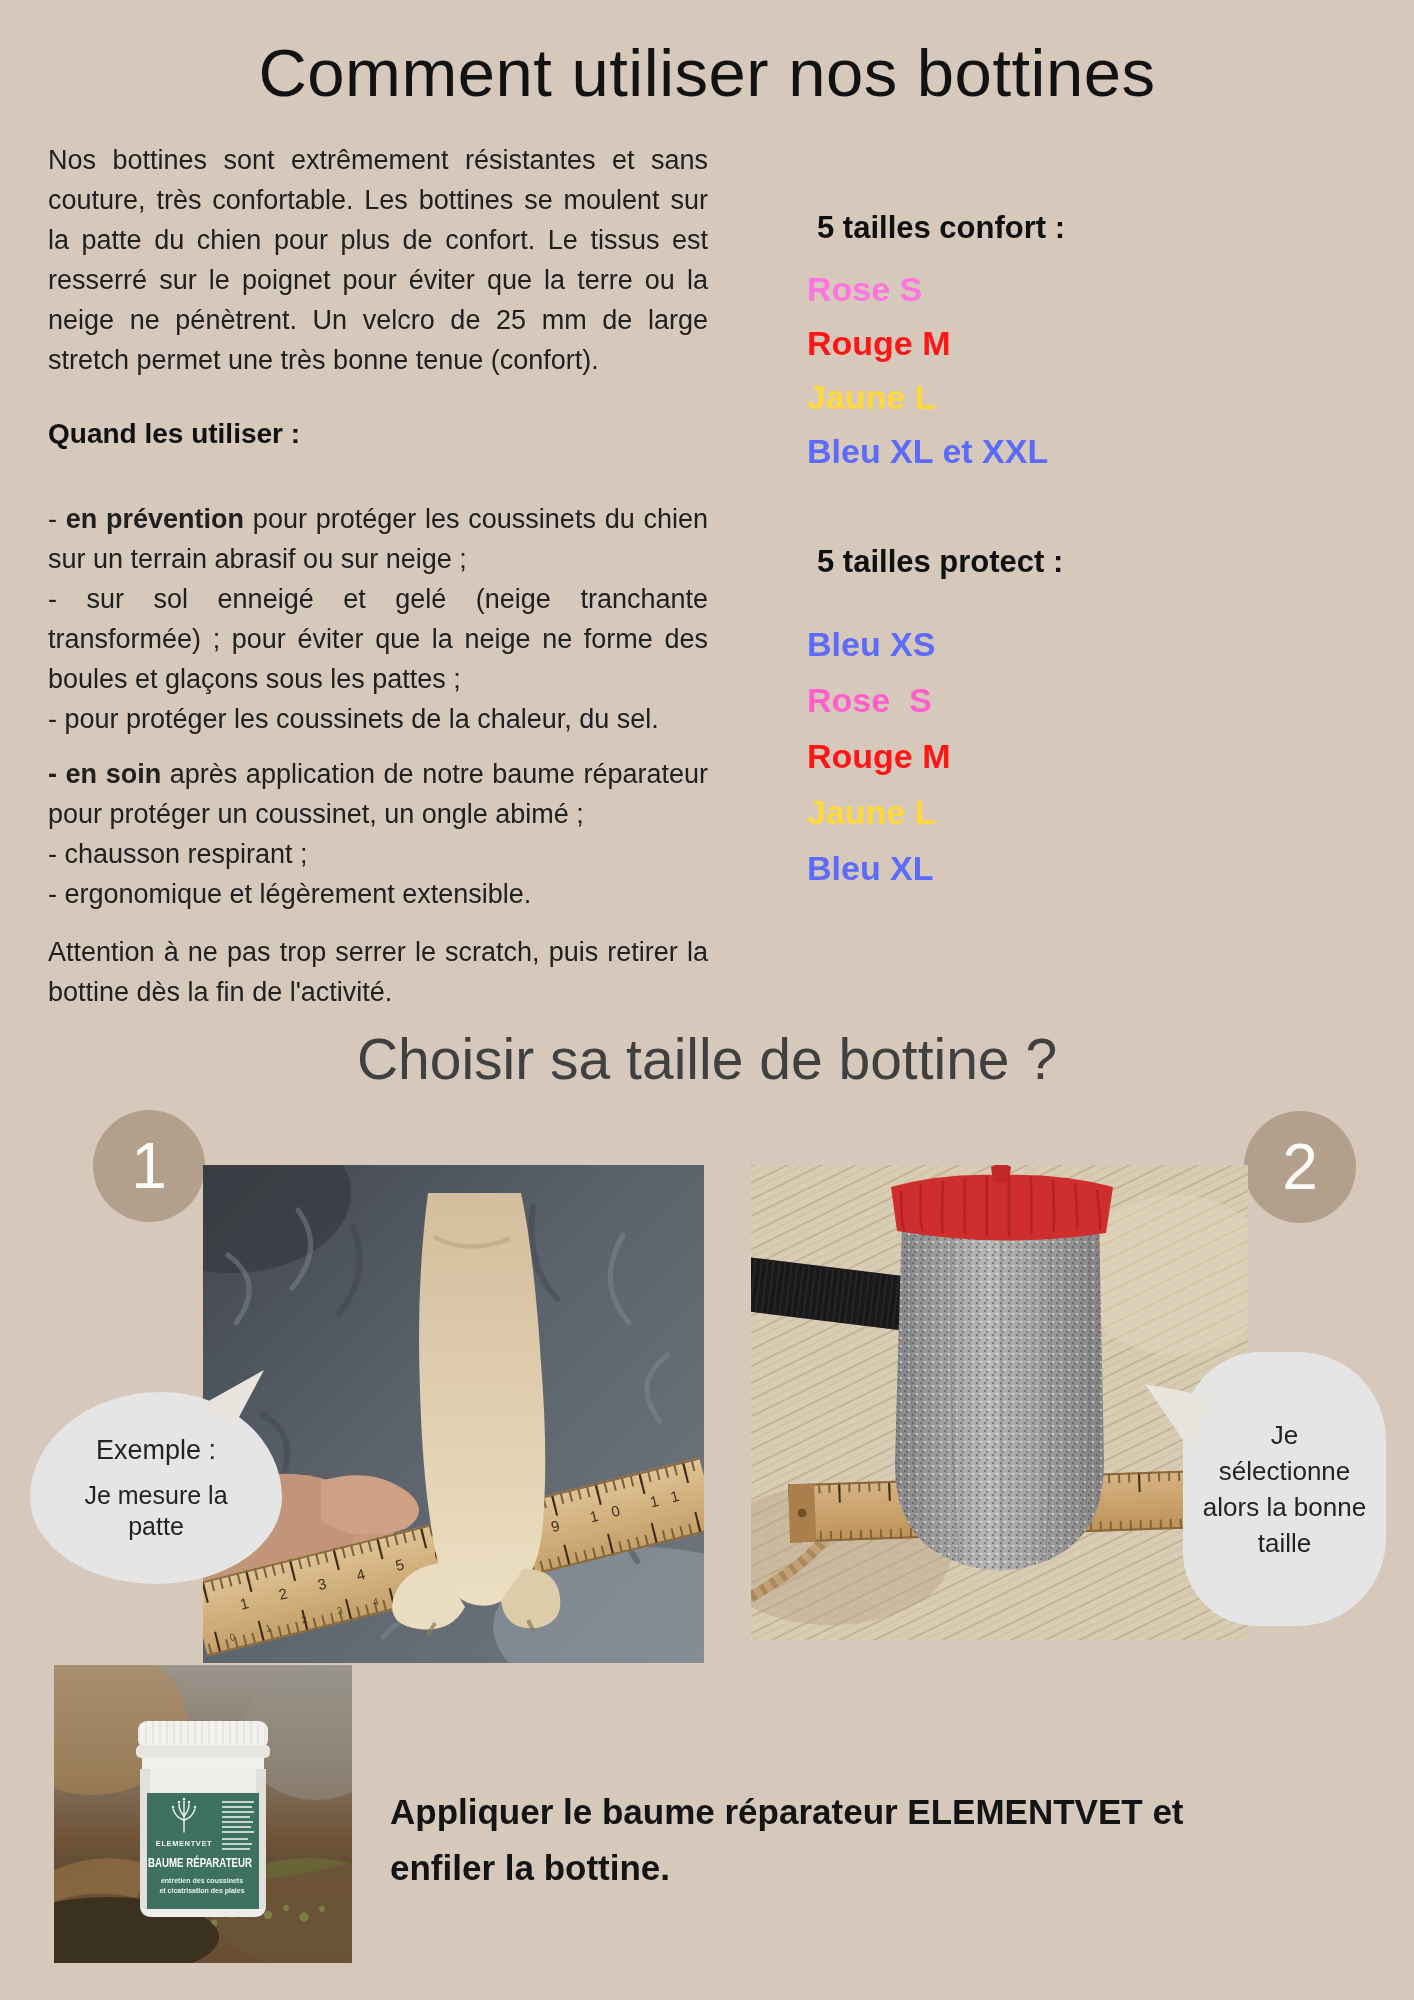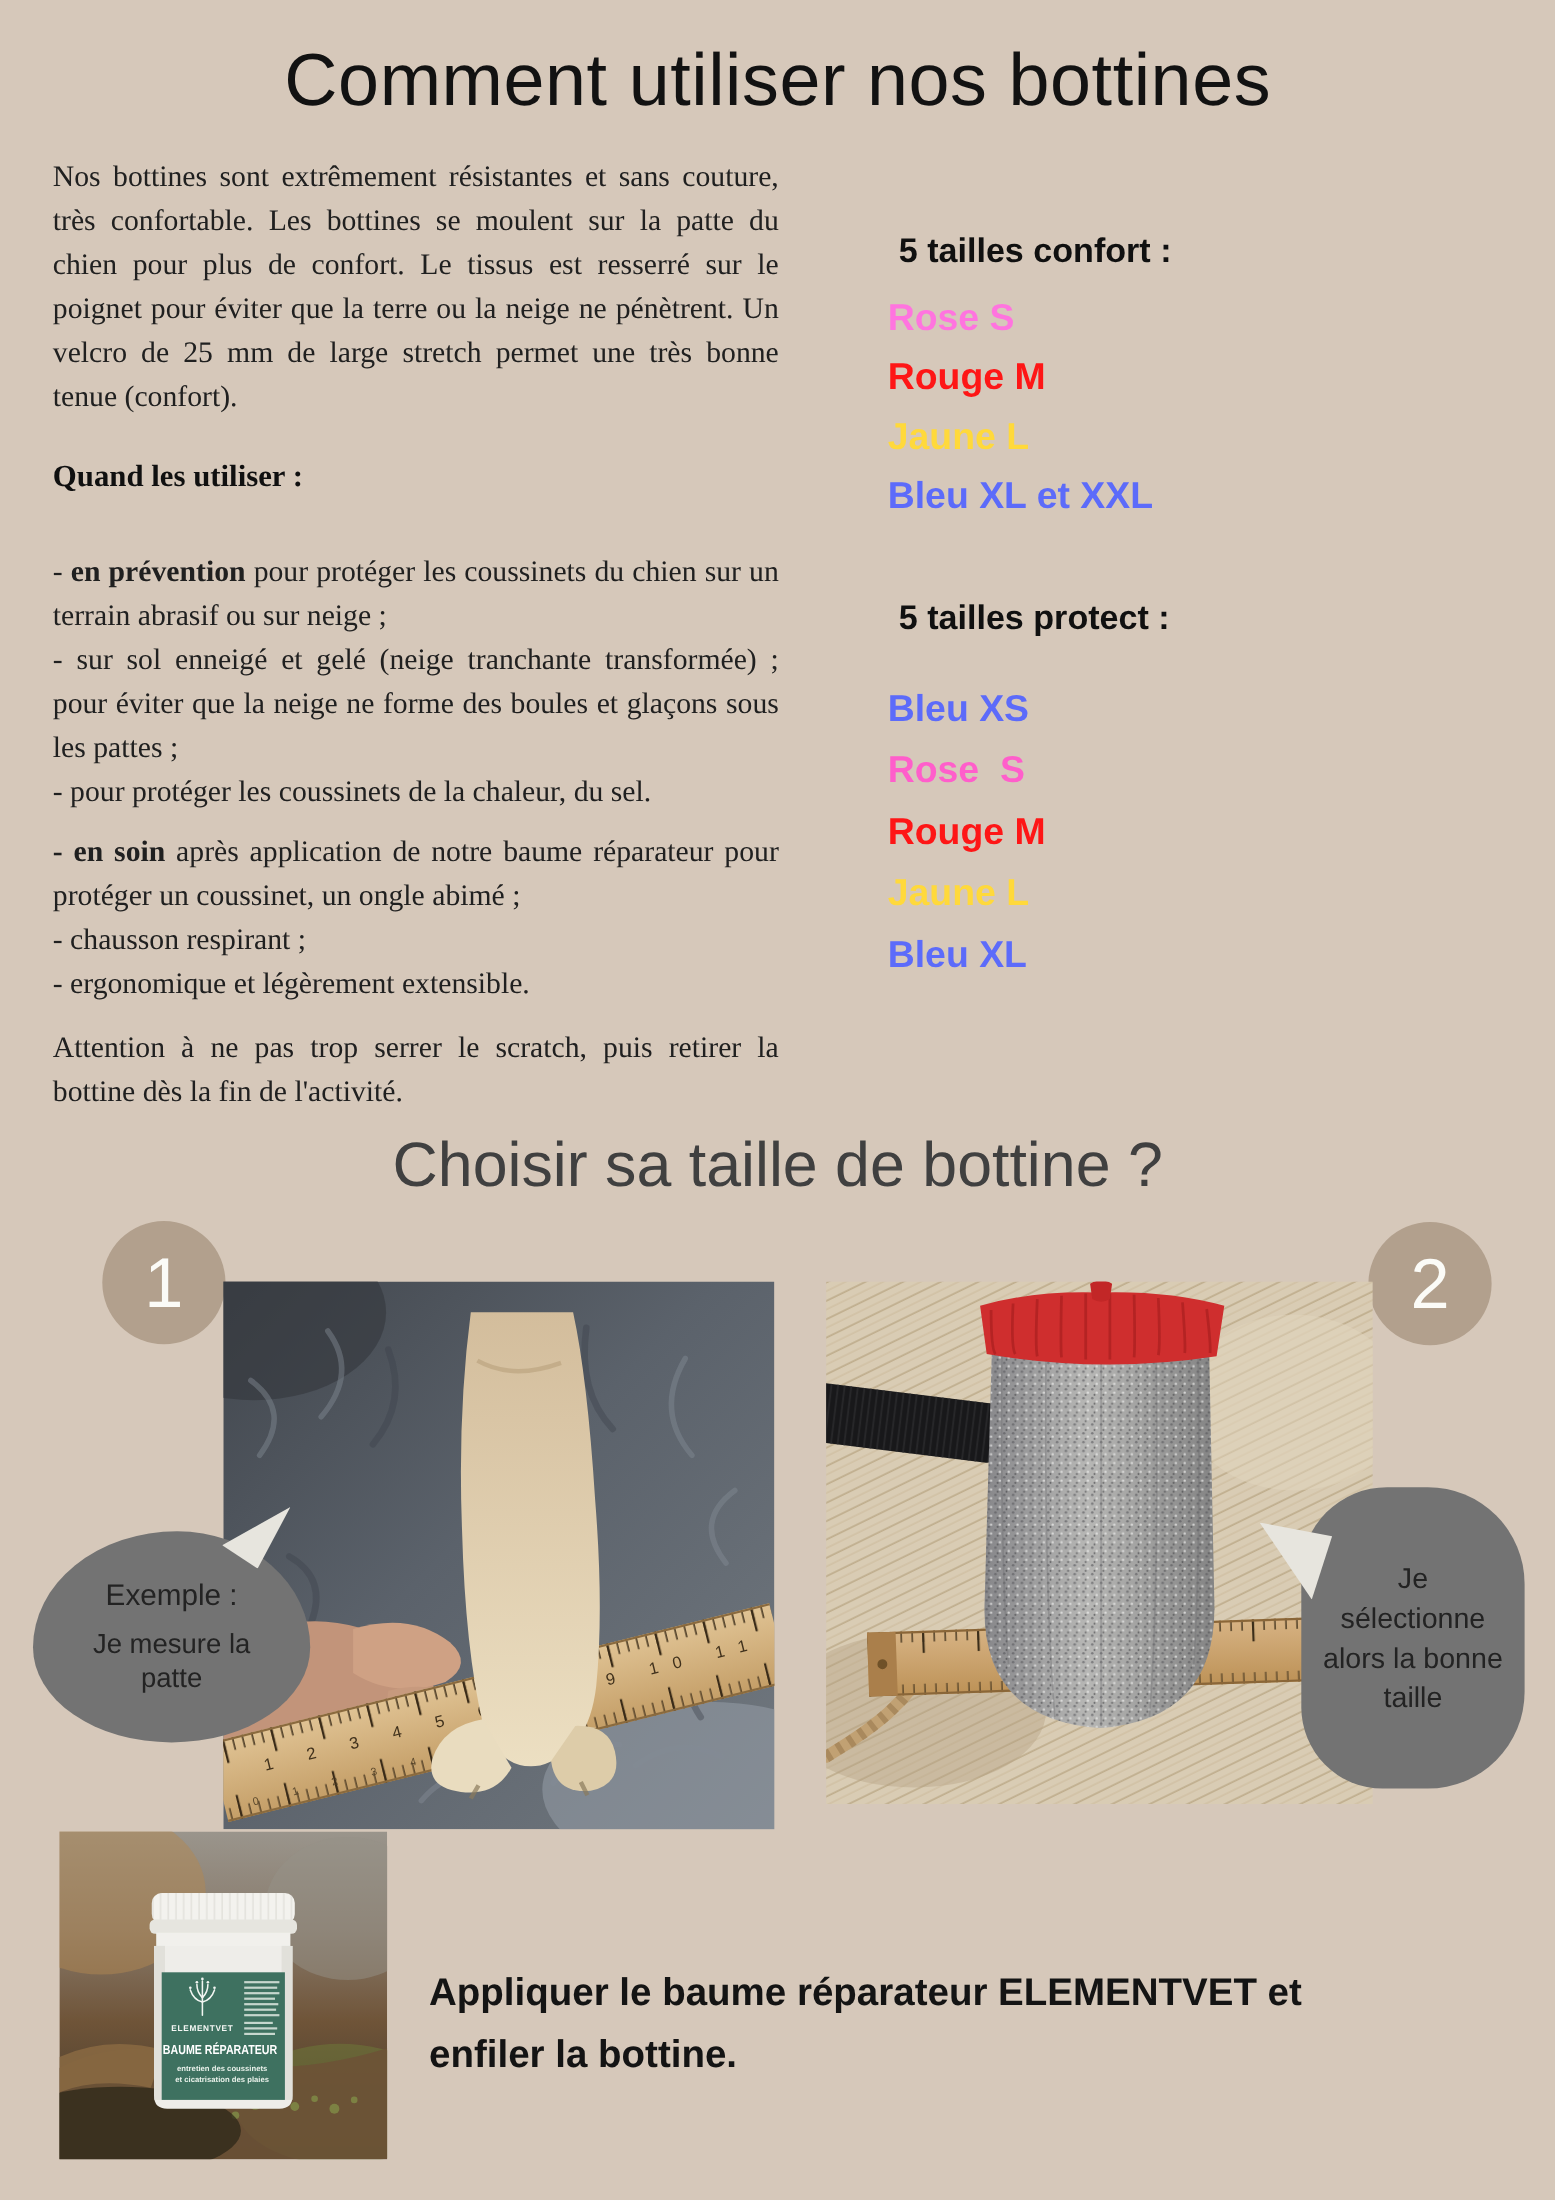--- a/index.html
+++ b/index.html
@@ -2,32 +2,32 @@
 <html><head>
 <meta charset="utf-8">
 <style>
   *{margin:0;padding:0;box-sizing:border-box;}
   html,body{background:#d6c8ba;}
   .page{position:relative;width:1414px;height:2000px;overflow:hidden;background:#d6c8ba;
         font-family:"Liberation Sans",sans-serif;color:#1d1d1d;}
   .abs{position:absolute;}
   .page-title{left:0;top:34px;width:1414px;text-align:center;font-size:67px;font-weight:400;
               letter-spacing:.5px;color:#121212;}
-  .left-col{left:48px;width:660px;font-family:Liberation Serif, serif;}
+  .left-col{left:48px;width:660px;}
   .body-text{font-size:27px;line-height:40px;text-align:justify;color:#202020;}
   .bold{font-weight:700;}
   .sub-head{font-size:28px;font-weight:700;color:#101010;}
   .sizes-head{font-size:31px;font-weight:700;color:#101010;margin-left:24px;}
   .sizes-list{font-size:34px;padding-left:14px;font-weight:bold;}
   .sizes-list .size-item{height:54px;line-height:54px;}
   .protect-list .size-item{height:56px;line-height:56px;}
   .section-title{left:0;top:1026px;width:1414px;text-align:center;font-size:57px;font-weight:400;color:#404040;}
   .step-circle{width:112px;height:112px;border-radius:50%;background:#b2a08d;color:#fbfbf7;
                font-size:64px;font-weight:300;display:flex;align-items:center;justify-content:center;}
-  .bubble{background:#737373;display:flex;flex-direction:column;align-items:center;justify-content:center;
+  .bubble{background:#e5e5e5;display:flex;flex-direction:column;align-items:center;justify-content:center;
           text-align:center;color:#232323;z-index:5;}
   .bubble .tail{position:absolute;background:#e7e5de;}
   .footer-text{left:390px;top:1784px;width:880px;font-size:35px;font-weight:700;line-height:56px;color:#141414;}
   svg text{font-family:"Liberation Sans",sans-serif;}
 </style>
 </head>
 <body>
 
 <div class="page">
 

